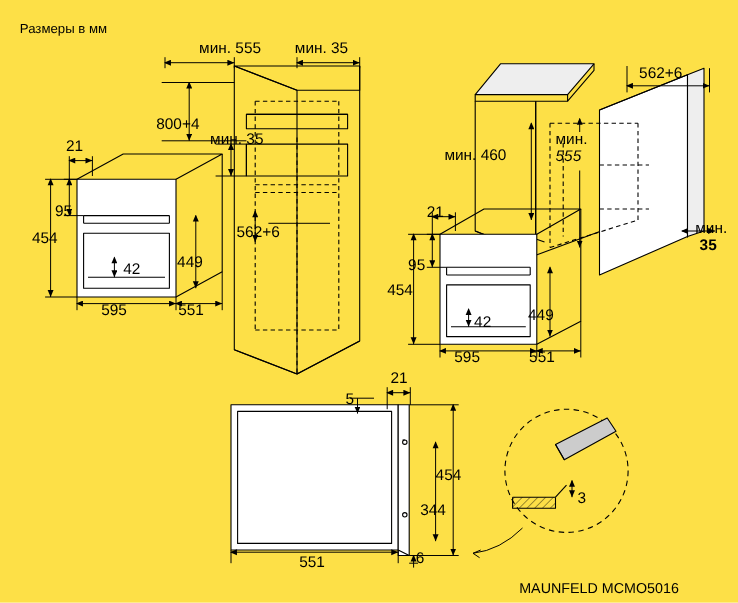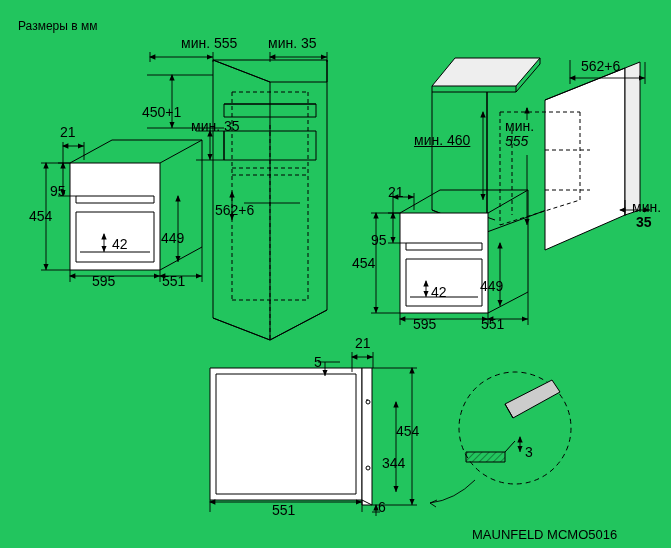--- a/index.html
+++ b/index.html
@@ -4,21 +4,21 @@
 <style>
   html, body {
     margin: 0;
     padding: 0;
     background: #ffffff;
   }
   #page {
     position: relative;
     width: 671px;
     height: 548px;
-    background: #22c55e;
+    background: #fde047;
     font-family: "Liberation Sans", sans-serif;
     overflow: hidden;
   }
   #svg-root {
     position: absolute;
     left: 0;
     top: 0;
     width: 671px;
     height: 548px;
   }
@@ -266,33 +266,33 @@
       </g>
 
     </g>
   </svg>
 
   <div class="lbl title" style="left:18px; top:20px;">Размеры в мм</div>
   <div class="lbl model" style="left:472px; top:528px;">MAUNFELD MCMO5016</div>
 
   <div class="lbl" style="left:181px; top:36px;">мин. 555</div>
   <div class="lbl" style="left:268px; top:36px;">мин. 35</div>
-  <div class="lbl" style="left:142px; top:105px;">450+1</div>
+  <div class="lbl" style="left:142px; top:105px;">800+4</div>
   <div class="lbl" style="left:191px; top:119px;">мин. 35</div>
   <div class="lbl" style="left:60px; top:125px;">21</div>
   <div class="lbl" style="left:50px; top:184px;">95</div>
   <div class="lbl" style="left:29px; top:209px;">454</div>
   <div class="lbl" style="left:215px; top:203px;">562+6</div>
   <div class="lbl" style="left:112px; top:237px;">42</div>
   <div class="lbl" style="left:161px; top:231px;">449</div>
   <div class="lbl" style="left:92px; top:274px;">595</div>
   <div class="lbl" style="left:162px; top:274px;">551</div>
 
   <div class="lbl" style="left:581px; top:59px;">562+6</div>
-  <div class="lbl" style="left:414px; top:133px;text-decoration:underline;">мин. 460</div>
+  <div class="lbl" style="left:404px; top:133px;">мин. 460</div>
   <div class="lbl" style="left:505px; top:119px;">мин.</div>
   <div class="lbl" style="left:505px; top:134px;font-style:italic;">555</div>
   <div class="lbl" style="left:632px; top:200px;">мин.</div>
   <div class="lbl" style="left:636px; top:215px;font-weight:bold;">35</div>
 
   <div class="lbl" style="left:388px; top:185px;">21</div>
   <div class="lbl" style="left:371px; top:233px;">95</div>
   <div class="lbl" style="left:352px; top:256px;">454</div>
   <div class="lbl" style="left:431px; top:285px;">42</div>
   <div class="lbl" style="left:480px; top:279px;">449</div>

